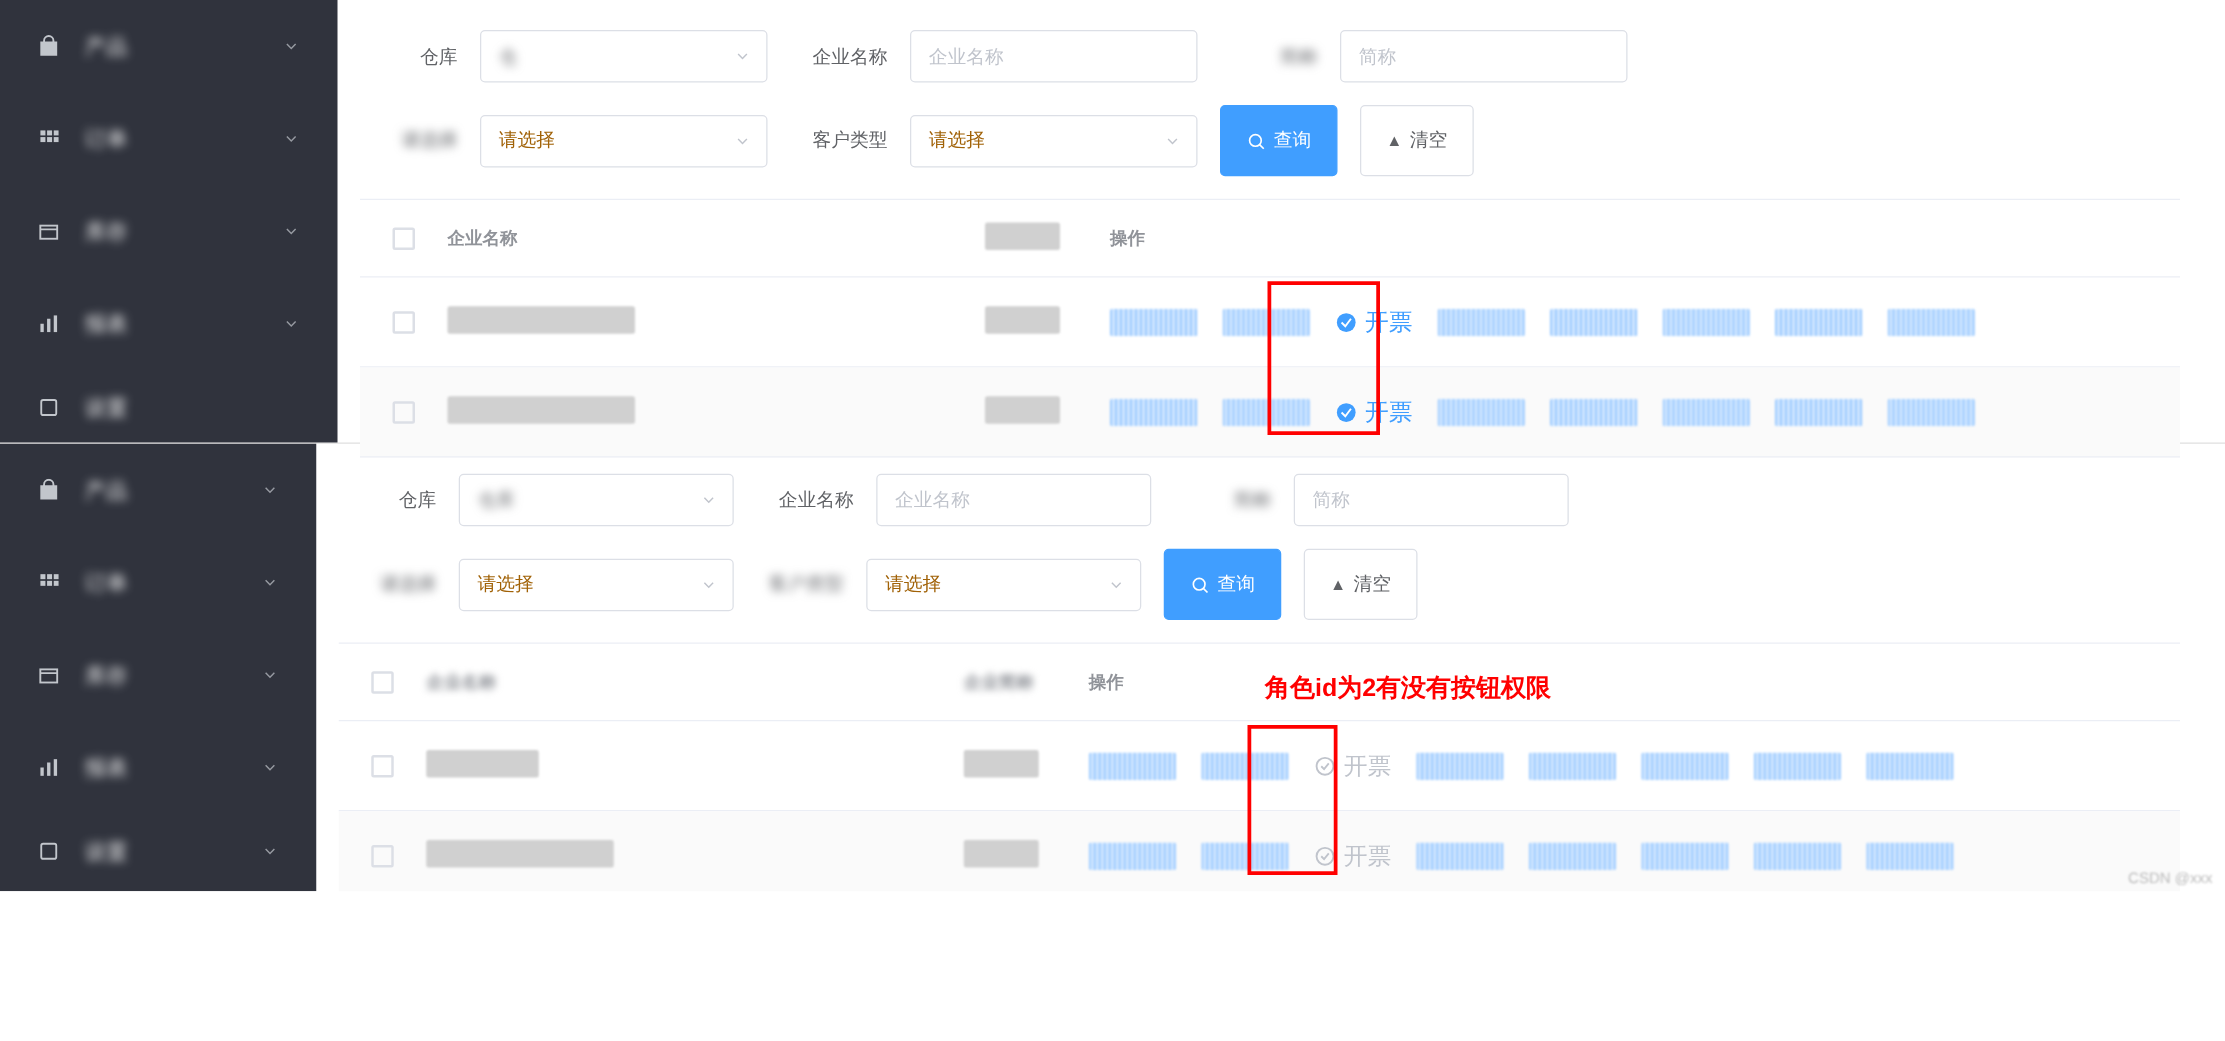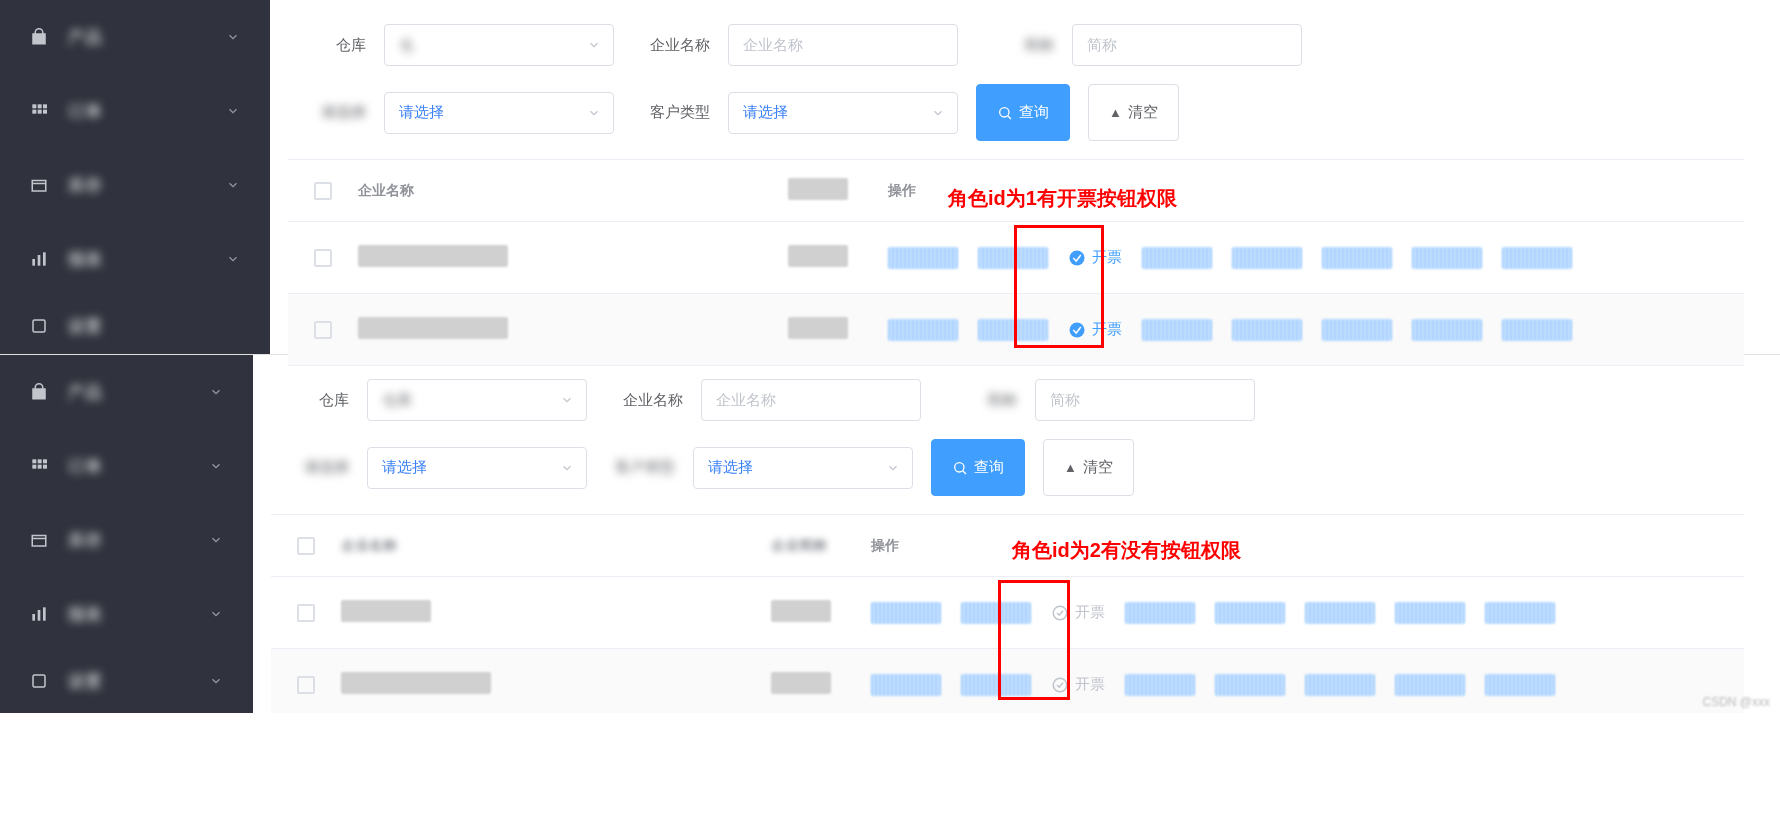--- a/index.html
+++ b/index.html
@@ -10,40 +10,40 @@
 .side-item .side-icon{margin-right:20px;width:18px;height:18px;display:flex;align-items:center;justify-content:center}
 .side-item .side-label{flex:1;filter:blur(4px);color:#fff}
 .side-item .chev{opacity:.7}
 .content{flex:1;padding:24px 36px 0 18px;min-width:0}
 .filters{display:flex;align-items:center;gap:18px;margin-bottom:18px}
 .flabel{width:78px;text-align:right;font-size:15px}
 .flabel.blur{filter:blur(4px)}
 .select,.input{height:42px;border:1px solid #dcdfe6;border-radius:4px;background:#fff;display:flex;align-items:center;padding:0 14px;color:#c0c4cc;font-size:15px}
 .select{position:relative}
 .select .sel-text{color:#606266;filter:blur(4px)}
-.select .sel-ph{color:#3b82f6}
+.select .sel-ph{color:#a16207}
 .select .caret{position:absolute;right:12px}
 .btn{height:57px;border-radius:4px;padding:0 20px;display:flex;align-items:center;justify-content:center;font-size:15px;cursor:pointer;gap:6px}
 .btn-primary{background:#409eff;color:#fff;border:1px solid #409eff}
 .btn-plain{background:#fff;color:#606266;border:1px solid #dcdfe6}
 .tbl{border-top:1px solid #ebeef5}
 .thead,.trow{display:flex;align-items:center;border-bottom:1px solid #ebeef5}
 .thead{height:62px;font-weight:600;color:#909399}
 .trow{height:72px}
 .trow.alt{background:#fafafa}
 .c-chk{width:70px;display:flex;justify-content:center}
 .chk{width:18px;height:18px;border:2px solid #dcdfe6;border-radius:2px}
 .c-name{width:430px}
 .c-code{width:100px}
 .c-ops{flex:1;display:flex;align-items:center;gap:20px;min-width:0}
 .pix{display:inline-block;border-radius:2px;height:22px;filter:blur(1px)}
 .p-name{width:150px;background:#d0d0d0}
 .p-code{width:60px;background:#d0d0d0}
 .p-blue{width:70px;background:linear-gradient(90deg,#9ecbff 25%,#cfe6ff 25%,#cfe6ff 50%,#9ecbff 50%,#9ecbff 75%,#cfe6ff 75%);background-size:8px 100%}
-.kplink{display:flex;align-items:center;gap:6px;color:#409eff;font-size:15px}
+.kplink{display:flex;align-items:center;gap:6px;color:#409eff;font-size:19px}
 .kplink.disabled{color:#c0c4cc;cursor:not-allowed}
 .redbox{position:absolute;border:3px solid #ff0000;pointer-events:none}
 .redtext{position:absolute;color:#ff0000;font-weight:700;font-size:20px}
 .watermark{position:absolute;right:10px;bottom:4px;font-size:12px;color:#bbb;filter:blur(1px)}
 svg{display:block}
 </style>
 </head>
 <body>
 
 <div class="panel" style="height:355px;border-bottom:1px solid #e0e0e0">
@@ -228,21 +228,20 @@
           <span class="pix p-blue"></span>
           <span class="pix p-blue"></span>
           <span class="pix p-blue"></span>
           <span class="pix p-blue"></span>
         </div>
       </div>
     </div>
   </div>
 
   <div class="redbox" style="left:1014px;top:225px;width:90px;height:123px"></div>
-  <div class="redtext" style="left:948px;top:185px">角色id为1有开票按钮权限</div>
 </div>
 
 <div class="panel" style="height:358px">
   <div class="sidebar" style="width:253px">
     <div class="side-item">
       <span class="side-icon">
           <svg width="18" height="18" viewBox="0 0 24 24" fill="#c2c6cc">
             <path d="M6 7V6a6 6 0 0112 0v1h3v15H3V7h3zm2 0h8V6a4 4 0 00-8 0v1z"></path>
           </svg>
         </span>

